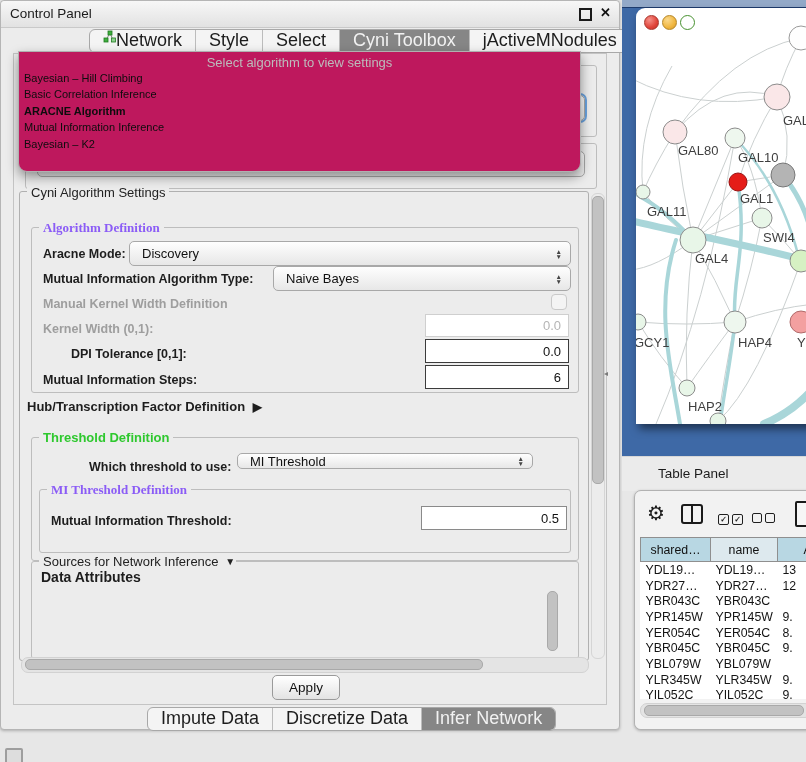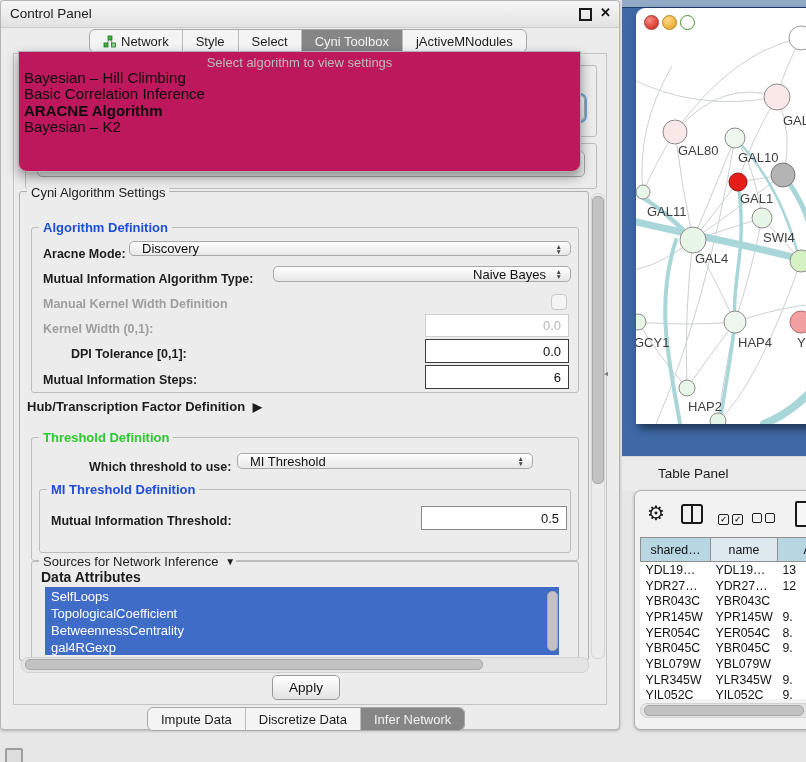--- a/index.html
+++ b/index.html
@@ -10,50 +10,50 @@
       border:1px solid #b5b5b5;border-radius:4px;box-shadow:0 1px 3px rgba(0,0,0,.25);}
   .cp-titlebar{position:absolute;left:0;top:0;width:100%;height:26px;
       background:linear-gradient(#f7f7f7,#e2e2e2);border-bottom:1px solid #c9c9c9;
       border-radius:4px 4px 0 0;}
   .cp-title{position:absolute;left:9px;top:5px;font-size:13.5px;color:#1c1c1c;}
   .float-ic{position:absolute;right:27px;top:7px;width:9px;height:9px;border:2px solid #1a1a1a;}
   .close-ic{position:absolute;right:8px;top:4px;font-size:13px;font-weight:bold;color:#111;}
   
   .tabbar{position:absolute;display:inline-flex;border:1px solid #a8a8a8;border-radius:6px;
       background:#f4f4f4;overflow:hidden;height:22px;}
-  .tab{display:flex;align-items:center;gap:5px;padding:0 13px;font-size:13px;color:#1d1d1d;
+  .tab{display:flex;padding:0 13px;font-size:18px;color:#1d1d1d;
       border-left:1px solid #bcbcbc;white-space:nowrap;}
   .tab:first-child{border-left:none;}
   .tab.sel{background:#868686;color:#f2f2f2;}
   
   .gb{position:absolute;border:1px solid #bdbdbd;border-radius:3px;}
   .gb-label{position:absolute;background:#ececec;padding:0 4px;font-size:13px;color:#222;
       white-space:nowrap;}
   .b{font-weight:bold;}
-  .blue{color:#1d4ed8;}
+  .blue{color:#8b5cf6;font-family:Liberation Serif, serif;}
   .green{color:#2ec82e;}
   .lbl{position:absolute;font-size:12.5px;font-weight:bold;color:#1d1d1d;white-space:nowrap;}
   .lbl.dis{color:#9e9e9e;}
   .combo{position:absolute;border:1px solid #a8a8a8;border-radius:5px;
       background:linear-gradient(#fefefe,#e7e7e7);font-size:13px;color:#111;
       display:flex;align-items:center;padding:0 24px 0 12px;box-sizing:border-box;}
   .combo .arrows{position:absolute;right:8px;top:50%;transform:translateY(-50%);
       font-size:6.5px;line-height:5px;color:#444;text-align:center;}
   .field{position:absolute;background:#fff;border:1px solid #b9b9b9;font-size:13px;color:#111;
       display:flex;align-items:center;justify-content:flex-end;padding:0 7px;box-sizing:border-box;}
   .field.dis{color:#b5b5b5;border-color:#cfcfcf;}
   .field.strong{border:1.5px solid #3c3c3c;}
   .chk{position:absolute;width:14px;height:14px;border:1.5px solid #c9c9c9;border-radius:4px;
       background:#f4f4f4;}
   
   .dropdown{position:absolute;left:17px;top:50px;width:561px;height:119px;background:#be185d;
       border:1px solid #b0b0b0;border-radius:0 0 9px 9px;z-index:9;
       box-shadow:0 5px 12px rgba(0,0,0,.4);}
   .dd-prompt{text-align:center;color:#bcbcbc;font-size:13px;padding-top:3px;height:15px;}
-  .dd-item{font-size:15px;color:#0d0d0d;line-height:16.4px;padding-left:5px;white-space:nowrap;}
+  .dd-item{font-size:11px;color:#0d0d0d;line-height:16.4px;padding-left:5px;white-space:nowrap;}
   .dd-item.hl{font-weight:bold;}
   
   .sb-track-v{position:absolute;background:#ececec;border:1px solid #d5d5d5;border-radius:6px;}
   .sb-thumb{position:absolute;background:#c2c2c2;border:1px solid #a9a9a9;border-radius:5px;}
   .sb-track-h{position:absolute;background:#e4e4e4;border:1px solid #d2d2d2;border-radius:7px;}
   
   .attrlist{position:absolute;background:#3f6cc7;color:#fff;font-size:13px;line-height:17px;
       padding:1px 0 0 6px;overflow:hidden;box-sizing:border-box;}
   
   .btn{position:absolute;border:1px solid #9a9a9a;border-radius:5px;font-size:13.5px;color:#111;
@@ -135,37 +135,38 @@
   <div class="combo" style="left:36px;top:150px;width:548px;height:26px;color:#9b9b9b;">
     <span>gal-filtered sif default node</span>
     <span class="arrows">▲<br>▼</span>
   </div>
 
   <div class="dropdown">
     <div class="dd-prompt">Select algorithm to view settings</div>
     <div class="dd-item">Bayesian – Hill Climbing</div>
     <div class="dd-item">Basic Correlation Inference</div>
     <div class="dd-item hl">ARACNE Algorithm</div>
+    <div class="dd-item">Mutual Information Inference</div>
     <div class="dd-item">Bayesian – K2</div>
   </div>
 
   <div class="gb" style="left:18px;top:190px;width:568px;height:468px;border-color:#b0b0b0;"></div>
   <div class="gb-label" style="left:26px;top:184px;">Cyni Algorithm Settings</div>
 
   <div class="gb" style="left:30px;top:226px;width:546px;height:164px;"></div>
   <div class="gb-label b blue" style="left:38px;top:219px;">Algorithm Definition</div>
 
   <span class="lbl" style="left:42px;top:246px;">Aracne Mode:</span>
-  <div class="combo" style="left:128px;top:240px;width:442px;height:15px;">
+  <div class="combo" style="left:128px;top:240px;width:442px;height:25px;">
     <span>Discovery</span>
     <span class="arrows">▲<br>▼</span>
   </div>
 
   <span class="lbl" style="left:42px;top:271px;">Mutual Information Algorithm Type:</span>
-  <div class="combo" style="left:272px;top:265px;width:298px;height:16px;justify-content:flex-end;">
+  <div class="combo" style="left:272px;top:265px;width:298px;height:25px;">
     <span>Naive Bayes</span>
     <span class="arrows">▲<br>▼</span>
   </div>
 
   <span class="lbl dis" style="left:42px;top:296px;">Manual Kernel Width Definition</span>
   <div class="chk" style="left:550px;top:293px;"></div>
 
   <span class="lbl dis" style="left:42px;top:321px;">Kernel Width (0,1):</span>
   <div class="field dis" style="left:424px;top:313px;width:144px;height:23px;">
     <span>0.0</span>
@@ -202,26 +203,20 @@
     <span>0.5</span>
   </div>
 
   <div class="gb" style="left:30px;top:560px;width:546px;height:96px;"></div>
   <div class="gb-label" style="left:38px;top:553px;">
     <span>Sources for Network Inference</span>
     <span style="font-size:10px;position:relative;top:-1px;left:3px;">▼</span>
   </div>
   <span class="lbl" style="left:40px;top:568px;font-size:14px;">Data Attributes</span>
 
-  <div class="attrlist" style="left:44px;top:586px;width:514px;height:68px;">
-    <div>SelfLoops</div>
-    <div>TopologicalCoefficient</div>
-    <div>BetweennessCentrality</div>
-    <div>gal4RGexp</div>
-  </div>
   <div class="sb-thumb" style="left:546px;top:590px;width:9px;height:58px;"></div>
 
   <div class="sb-track-v" style="left:590px;top:192px;width:12px;height:464px;">
     <div class="sb-thumb" style="left:0px;top:2px;width:10px;height:286px;"></div>
   </div>
   <div class="sb-track-h" style="left:20px;top:656px;width:566px;height:14px;">
     <div class="sb-thumb" style="left:3px;top:1px;width:456px;height:9px;"></div>
   </div>
 
   <div class="btn" style="left:271px;top:674px;width:66px;height:23px;">

